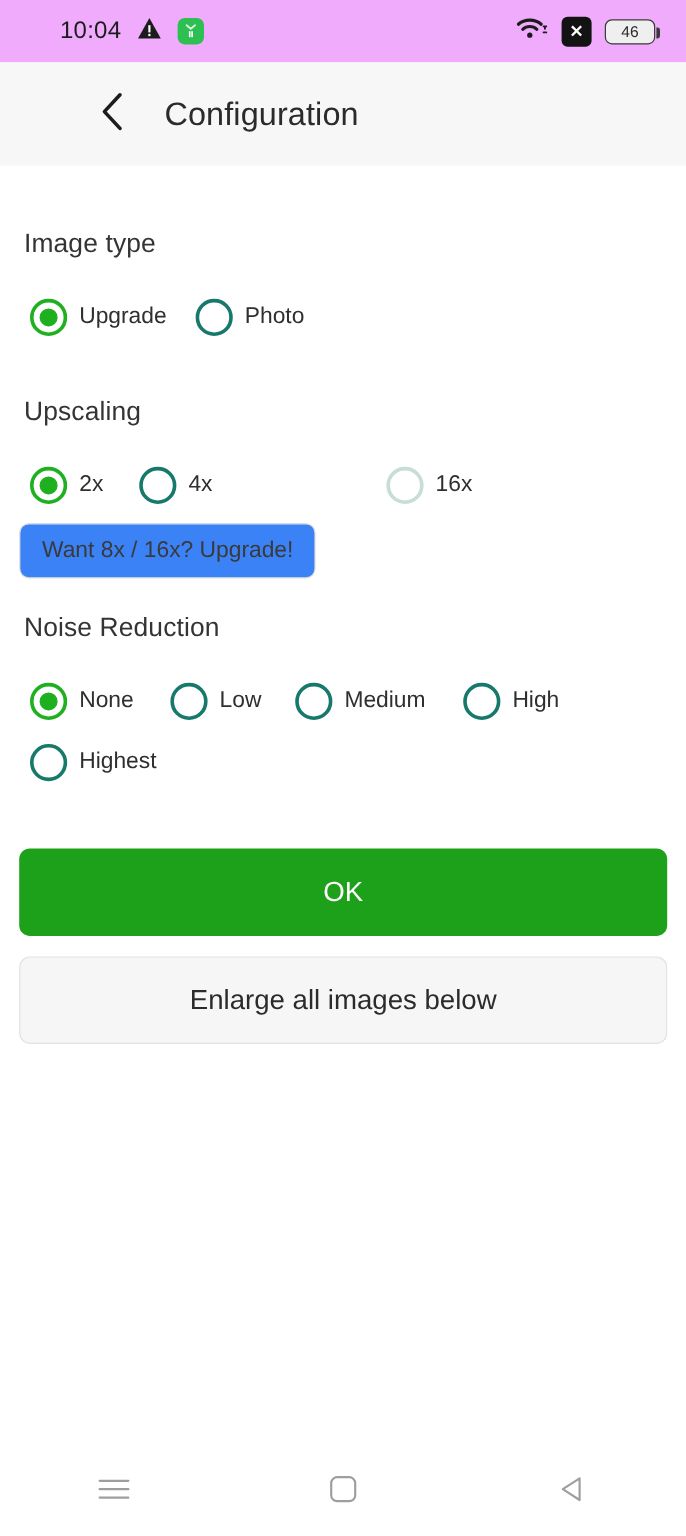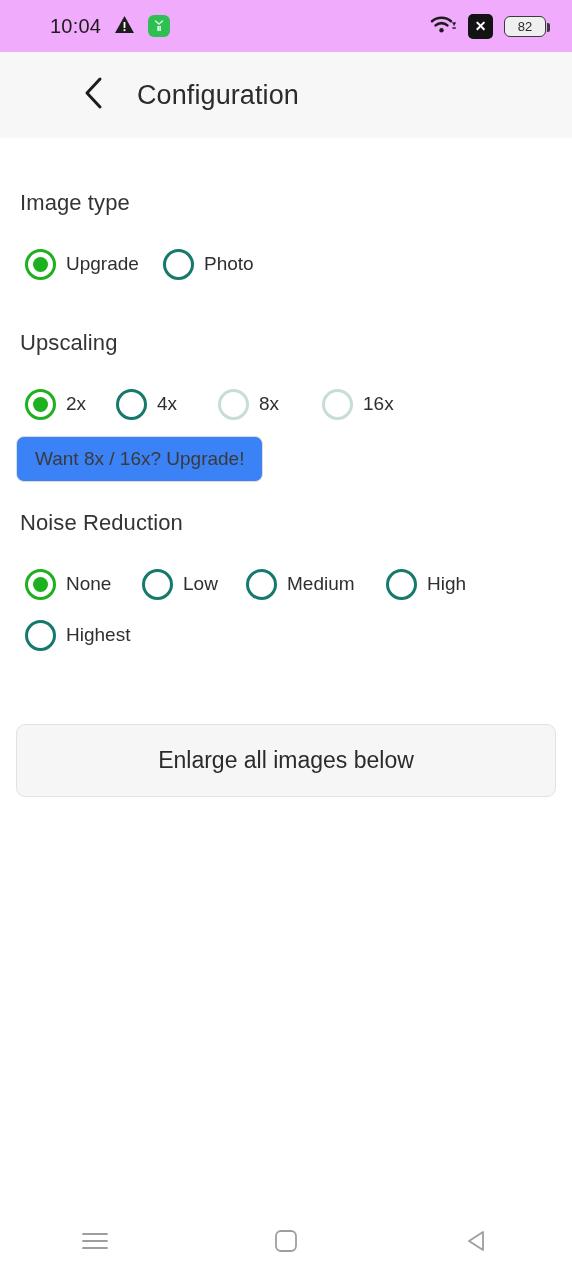--- a/index.html
+++ b/index.html
@@ -153,21 +153,21 @@
           <path d="M2 7.2 C7 2.6 16 2.6 21 7.2" stroke="#1c1c1c" stroke-width="2.6" fill="none" stroke-linecap="round"></path>
           <path d="M5.6 11.4 C9 8.3 14 8.3 17.4 11.4" stroke="#1c1c1c" stroke-width="2.6" fill="none" stroke-linecap="round"></path>
           <circle cx="11.5" cy="16.3" r="2.2" fill="#1c1c1c"></circle>
           <path d="M23 9 l2.2 0 M24.1 9 l0 2 M23 14 l2.2 0" stroke="#1c1c1c" stroke-width="1.6" stroke-linecap="round"></path>
         </svg>
       </span>
       <span class="nosim">
         <span>✕</span>
       </span>
       <span class="battery">
-        <span>82</span>
+        <span>46</span>
       </span>
     </div>
   </div>
 
   <div class="appbar">
     <div class="back-btn">
       <span>
         <svg width="26" height="34" viewBox="0 0 26 34">
           <path d="M19 3 L6 17 L19 31" stroke="#1c1c1c" stroke-width="3" fill="none" stroke-linecap="round" stroke-linejoin="round"></path>
         </svg>
@@ -196,24 +196,20 @@
     <div class="section-title">Upscaling</div>
 
     <div class="radio-row" style="margin-top:24px;">
       <div class="radio-opt" style="left:25px;">
         <span class="radio sel"></span>
         <span class="radio-label">2x</span>
       </div>
       <div class="radio-opt" style="left:116px;">
         <span class="radio"></span>
         <span class="radio-label">4x</span>
-      </div>
-      <div class="radio-opt" style="left:218px;">
-        <span class="radio disabled"></span>
-        <span class="radio-label">8x</span>
       </div>
       <div class="radio-opt" style="left:322px;">
         <span class="radio disabled"></span>
         <span class="radio-label">16x</span>
       </div>
     </div>
 
     <div class="upgrade-wrap" style="margin-top:8px;">
       <span class="upgrade-btn">Want 8x / 16x? Upgrade!</span>
     </div>
@@ -241,20 +237,21 @@
     </div>
 
     <div class="radio-row" style="margin-top:3px;">
       <div class="radio-opt" style="left:25px;">
         <span class="radio"></span>
         <span class="radio-label">Highest</span>
       </div>
     </div>
 
     <div style="height:48px;"></div>
+    <button class="big-btn ok-btn">OK</button>
     <div style="height:17px;"></div>
     <button class="big-btn enlarge-btn">Enlarge all images below</button>
   </div>
 
   <div class="navbar">
     <div class="nav-item">
       <span>
         <svg width="28" height="22" viewBox="0 0 28 22">
           <path d="M2 4 H26 M2 11 H26 M2 18 H26" stroke="#9e9e9e" stroke-width="1.8" stroke-linecap="round"></path>
         </svg>

